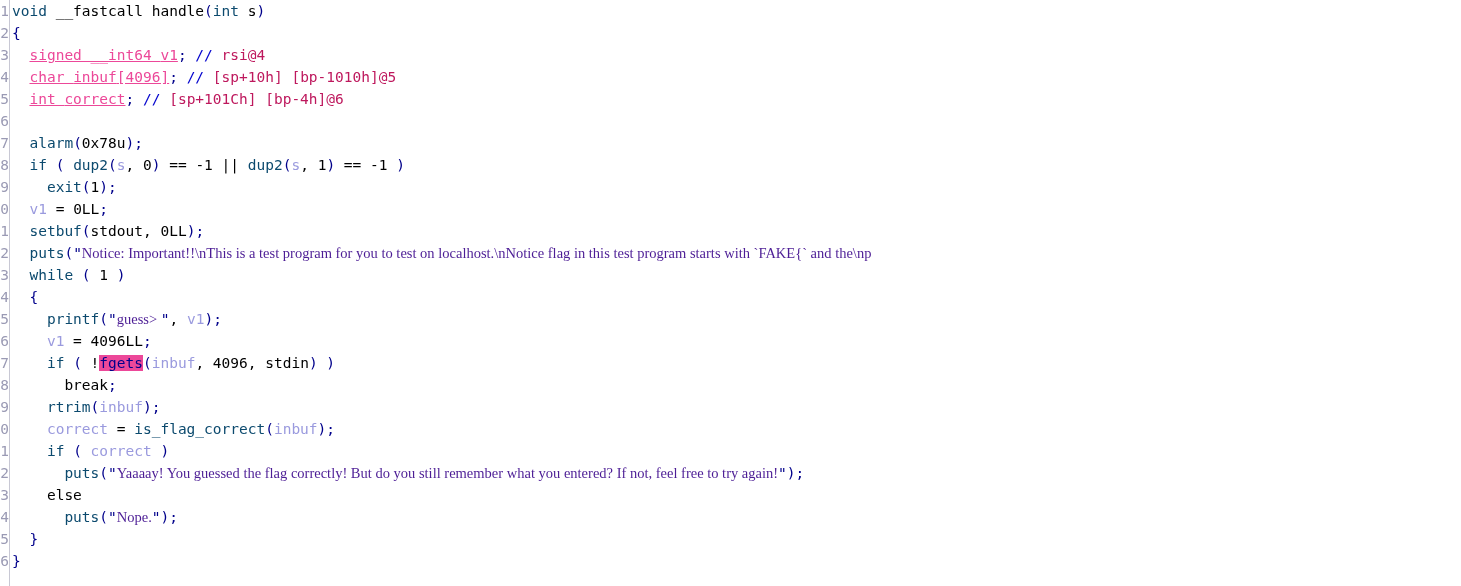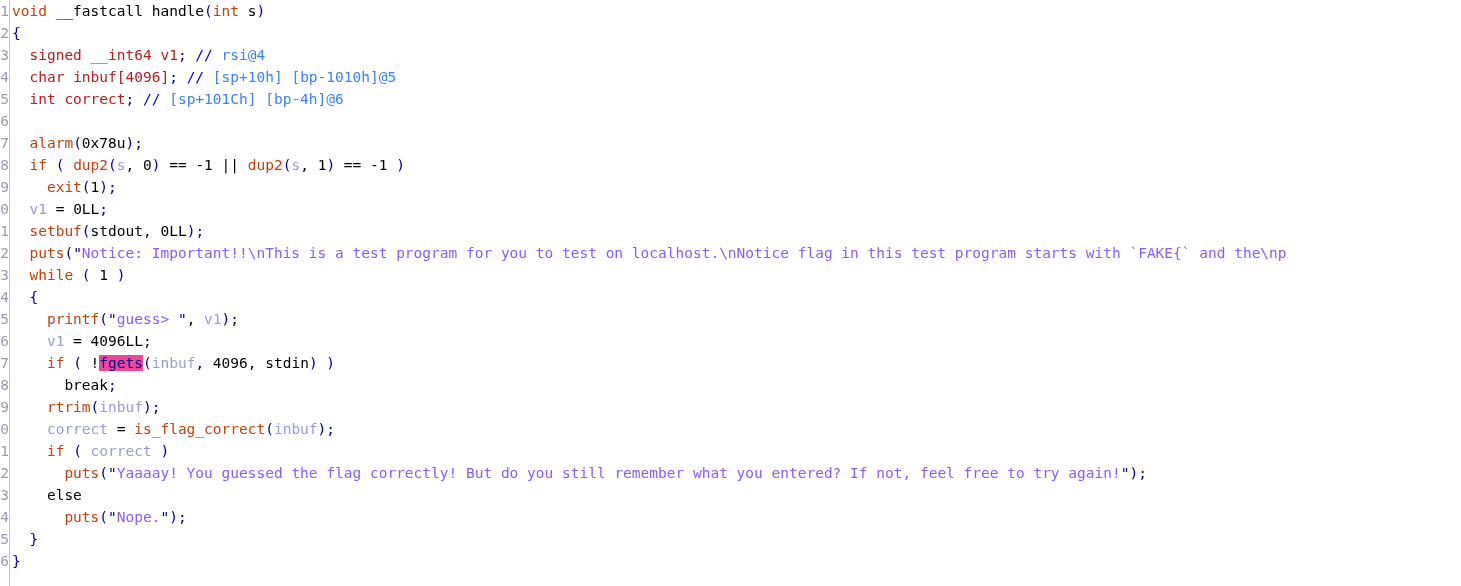--- a/index.html
+++ b/index.html
@@ -63,28 +63,28 @@
     line-height: 22px;
     color: #000000;
   }
   #code .line {
     height: 22px;
     line-height: 22px;
     white-space: pre;
   }
 
   
-  .t-kw     { color: #c2410c; }   
+  .t-kw     { color: #0c4a6e; }   
   .t-punc   { color: #00008b; }   
   .t-plain  { color: #000000; }   
-  .t-type   { color: #b91c1c; }   
+  .t-type   { color: #ec4899; text-decoration: underline; }   
   .t-var    { color: #9a9ade; }   
-  .t-str    { color: #8b5cf6; }   
+  .t-str    { color: #4c1d95; font-family: Liberation Serif, serif; }   
   .t-cmt    { color: #0000cd; }   
-  .t-cmtxt  { color: #3b82f6; }   
+  .t-cmtxt  { color: #be185d; }   
   .hl       { background: #ec4899; color: #00008b; }
 </style>
 </head>
 <body>
 
 <div id="editor">
 
   <div id="gutter">
       <span class="ln">1</span>
       <span class="ln">2</span>

